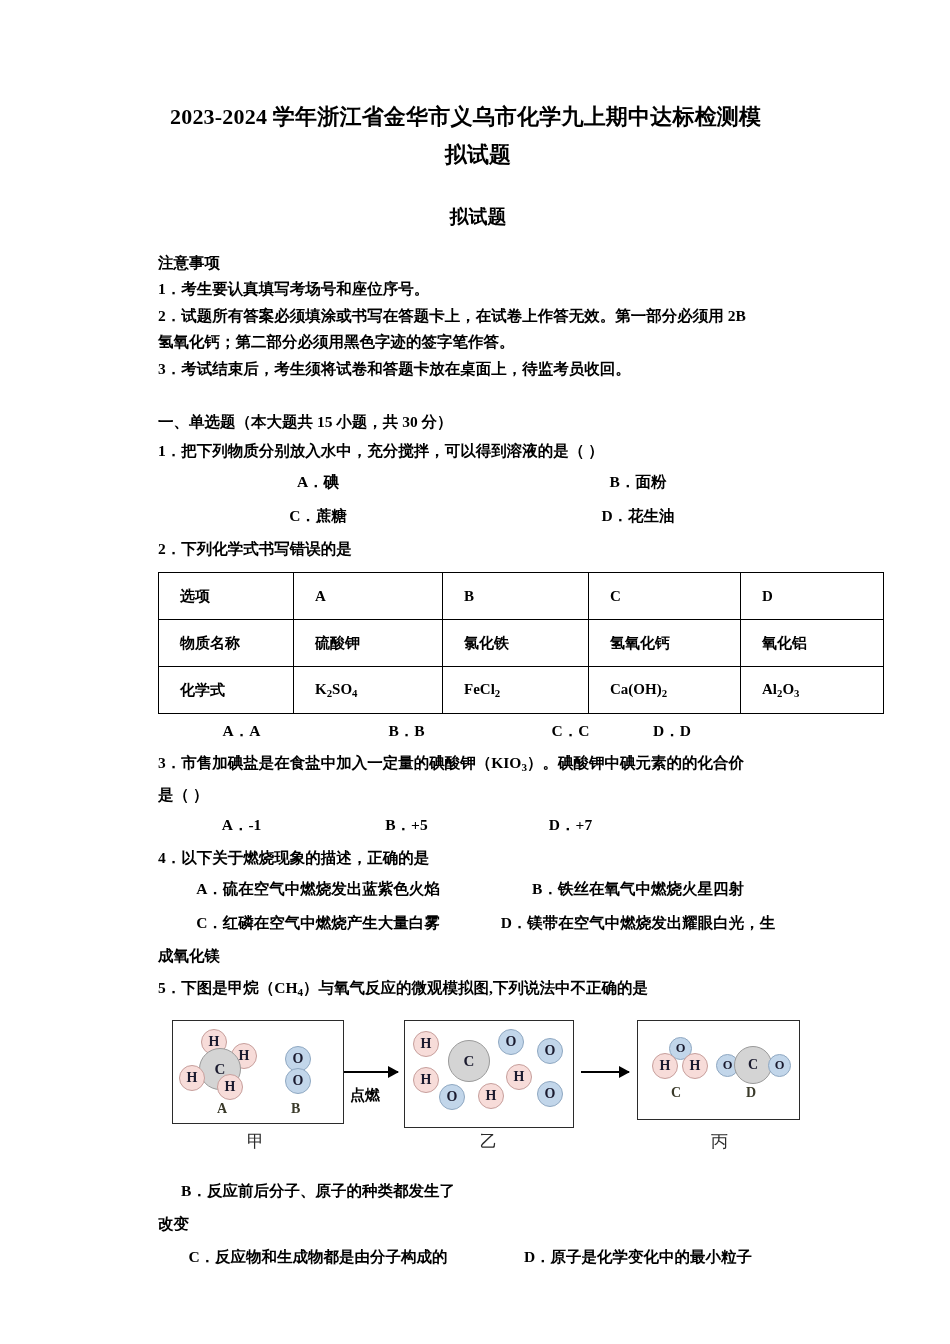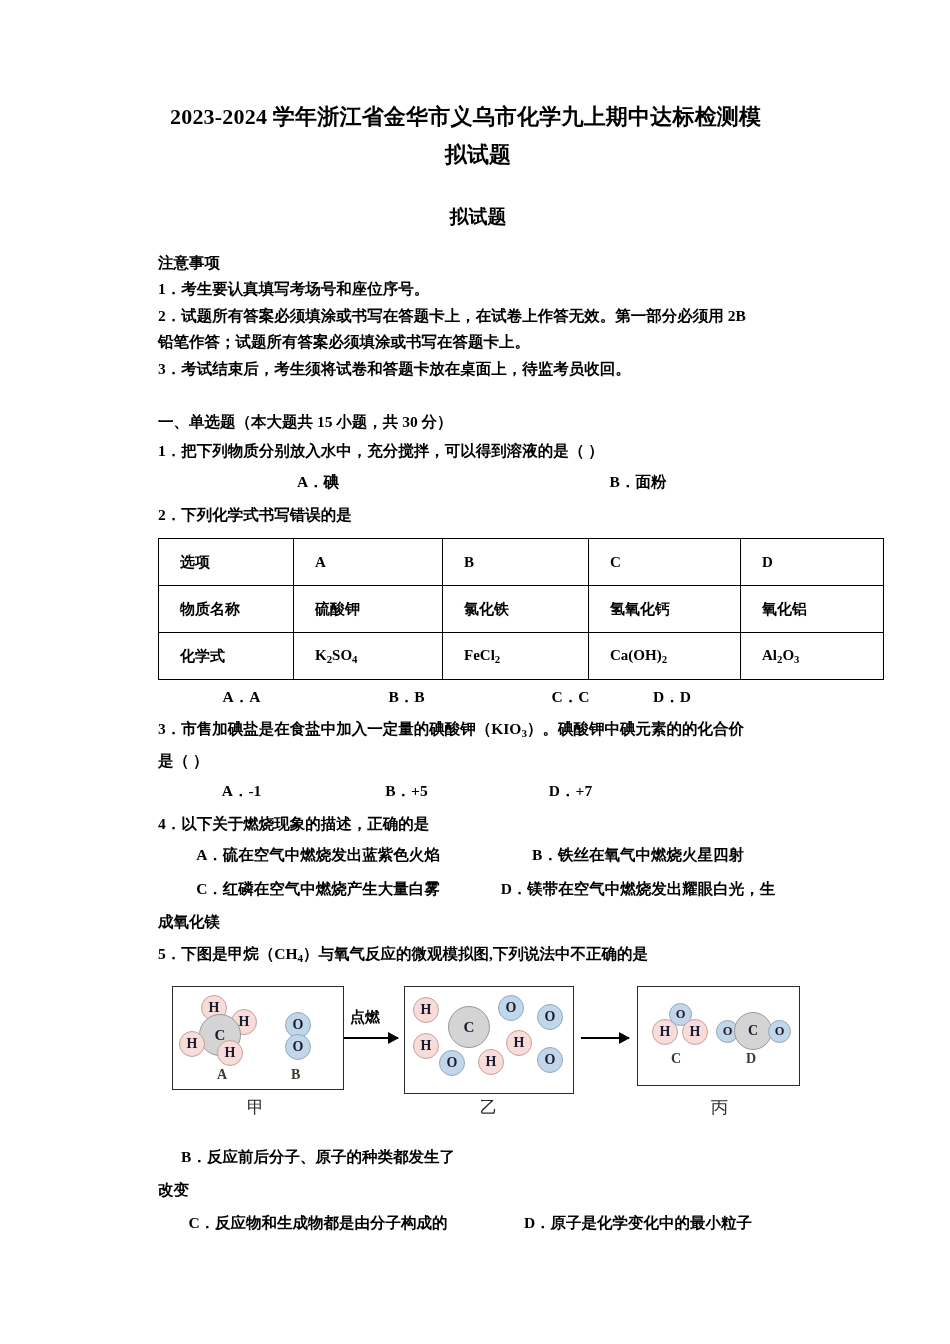--- a/index.html
+++ b/index.html
@@ -191,20 +191,21 @@
     top: -5px;
     border-left: 11px solid #000000;
     border-top: 6px solid transparent;
     border-bottom: 6px solid transparent;
   }
   .arrow-cap {
     position: absolute;
     font-weight: bold;
     font-size: 15px;
     font-family: "Liberation Sans", sans-serif;
+    margin-top: 44px;
   }
   .box-caption {
     position: absolute;
     font-size: 17px;
     font-family: "Liberation Serif", serif;
     color: #2a2a2a;
   }
 </style>
 </head>
 <body>
@@ -214,31 +215,35 @@
 
     <h1 class="doc-title">
       <span>2023-2024 学年浙江省金华市义乌市化学九上期中达标检测模</span>
       <span class="ln2">拟试题</span>
     </h1>
     <div class="sub-title">拟试题</div>
 
     <div class="notice-head">注意事项</div>
     <div class="notice-line">1．考生要认真填写考场号和座位序号。</div>
     <div class="notice-line">2．试题所有答案必须填涂或书写在答题卡上，在试卷上作答无效。第一部分必须用 2B</div>
-    <div class="notice-line">铅笔作答；试题所有答案必须填涂或书写在答题卡上。</div>
+    <div class="notice-line">氢氧化钙；第二部分必须用黑色字迹的签字笔作答。</div>
     <div class="notice-line">3．考试结束后，考生须将试卷和答题卡放在桌面上，待监考员收回。</div>
 
     <div class="gap-block"></div>
 
     <div class="section-head">一、单选题（本大题共 15 小题，共 30 分）</div>
 
     <div class="q-stem">1．把下列物质分别放入水中，充分搅拌，可以得到溶液的是（  ）</div>
     <div class="opt-row two-col">
       <div class="opt">A．碘</div>
       <div class="opt">B．面粉</div>
+    </div>
+    <div class="opt-row two-col">
+      <div class="opt">C．蔗糖</div>
+      <div class="opt">D．花生油</div>
     </div>
 
     <div class="q-stem">2．下列化学式书写错误的是</div>
     <table class="chem-table">
       <tbody>
           <tr>
         <td class="c0">选项</td>
         <td class="c1">A</td>
         <td class="c2">B</td>
         <td class="c3">C</td>

